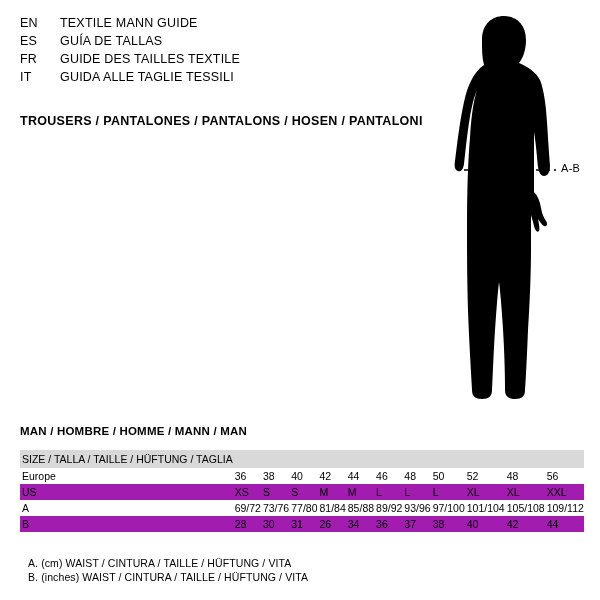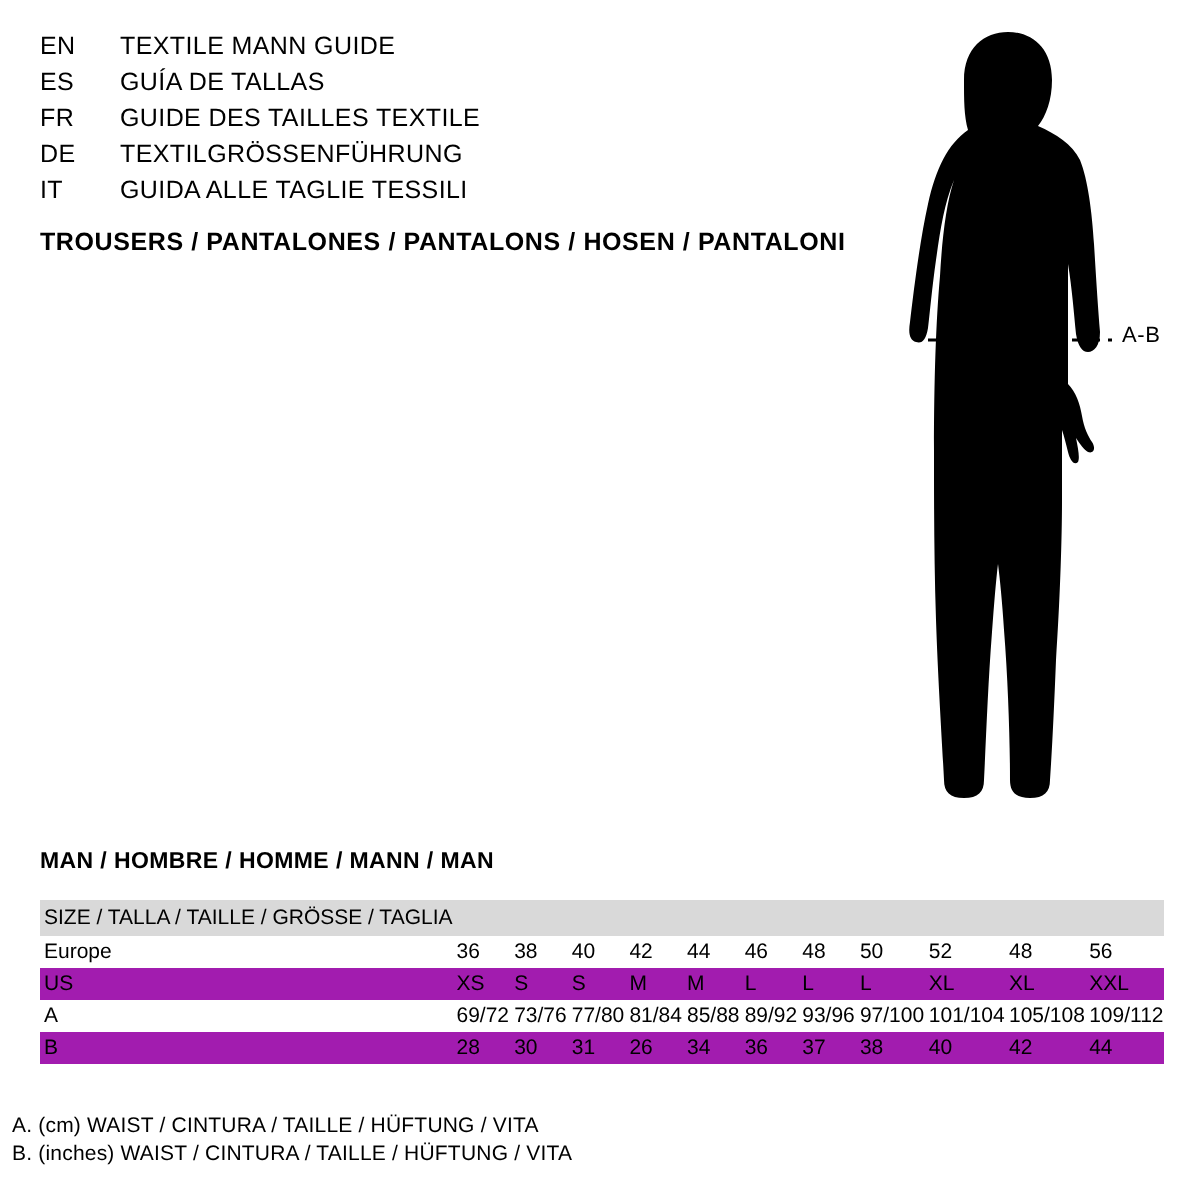--- a/index.html
+++ b/index.html
@@ -106,21 +106,21 @@
   }
   table.size-table td.label-col {
     width: 86px;
   }
   table.size-table td.val {
     width: 42px;
   }
 
   .footnotes {
     position: absolute;
-    left: 6px;
+    left: 28px;
     top: 556px;
     font-size: 10.5px;
     line-height: 14px;
   }
   .footnotes div {
     letter-spacing: 0.1px;
   }
 </style>
 </head>
 <body>
@@ -132,24 +132,20 @@
       <div class="lang-code">EN</div>
       <div class="lang-text">TEXTILE MANN GUIDE</div>
     </div>
     <div class="lang-row">
       <div class="lang-code">ES</div>
       <div class="lang-text">GUÍA DE TALLAS</div>
     </div>
     <div class="lang-row">
       <div class="lang-code">FR</div>
       <div class="lang-text">GUIDE DES TAILLES TEXTILE</div>
-    </div>
-    <div class="lang-row">
-      <div class="lang-code">DE</div>
-      <div class="lang-text">TEXTILGRÖSSENFÜHRUNG</div>
     </div>
     <div class="lang-row">
       <div class="lang-code">IT</div>
       <div class="lang-text">GUIDA ALLE TAGLIE TESSILI</div>
     </div>
   </div>
 
   <div class="garment-title">TROUSERS / PANTALONES / PANTALONS / HOSEN / PANTALONI</div>
 
   <div class="figure-wrap">
@@ -200,21 +196,21 @@
       <line x1="44" y1="160" x2="136" y2="160" stroke="#000000" stroke-width="1.4" stroke-dasharray="5,4"></line>
     </svg>
     <div class="ab-label">A-B</div>
   </div>
 
   <div class="table-title">MAN / HOMBRE / HOMME / MANN / MAN</div>
 
   <table class="size-table">
     <tbody>
       <tr class="head">
-        <td class="label-col">SIZE / TALLA / TAILLE / GRÖSSE / TAGLIA</td>
+        <td class="label-col">SIZE / TALLA / TAILLE / HÜFTUNG / TAGLIA</td>
         <td class="val"></td>
         <td class="val"></td>
         <td class="val"></td>
         <td class="val"></td>
         <td class="val"></td>
         <td class="val"></td>
         <td class="val"></td>
         <td class="val"></td>
         <td class="val"></td>
         <td class="val"></td>

